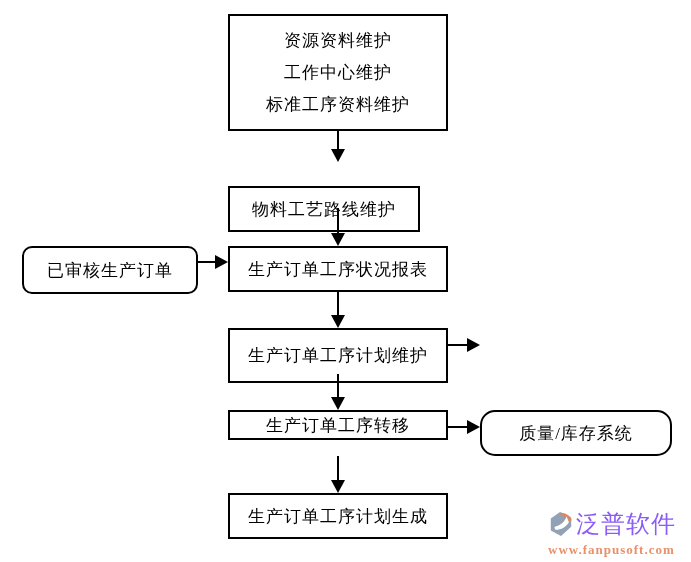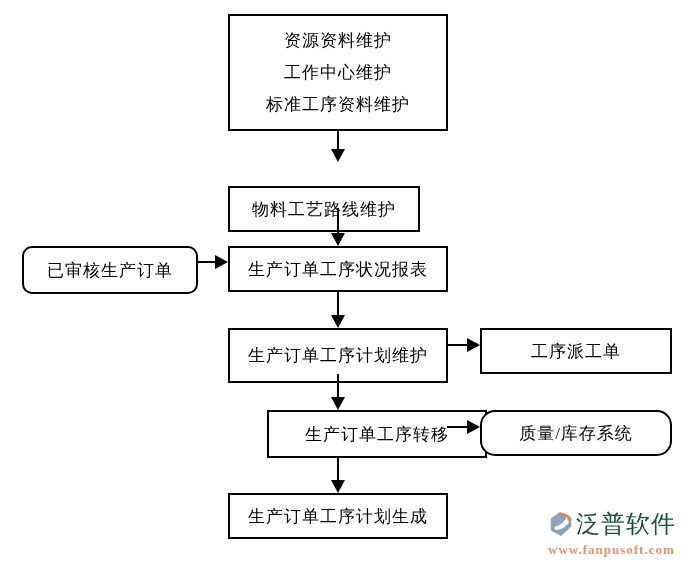--- a/index.html
+++ b/index.html
@@ -31,21 +31,21 @@
   .node .line { display: block; }
   .node.multi { row-gap: 15px; }
 
   
   .n-master   { left: 228px; top: 14px;  width: 220px; height: 117px; }
   .n-routing  { left: 228px; top: 162px; width: 192px; height: 46px; margin-top: 24px; }
   .n-approved { left: 22px;  top: 246px; width: 176px; height: 48px; border-radius: 10px; }
   .n-generate { left: 228px; top: 246px; width: 220px; height: 46px; }
   .n-maintain { left: 228px; top: 328px; width: 220px; height: 55px; }
   .n-dispatch { left: 480px; top: 328px; width: 192px; height: 46px; }
-  .n-transfer { left: 228px; top: 410px; width: 220px; height: 48px; margin-left: 39px; }
+  .n-transfer { left: 228px; top: 410px; width: 220px; height: 30px; }
   .n-quality  { left: 480px; top: 410px; width: 192px; height: 46px; border-radius: 15px; }
   .n-report   { left: 228px; top: 493px; width: 220px; height: 46px; }
 
   
   .vline { position: absolute; width: 2px; background: #000000; left: 337px; }
   .hline { position: absolute; height: 2px; background: #000000; }
 
   
   .head-down {
     position: absolute; width: 0; height: 0; left: 331px;
@@ -78,21 +78,21 @@
   
   .logo {
     position: absolute;
     left: 548px; top: 508px;
     width: 143px; height: 52px;
   }
   .logo-row { display: flex; align-items: center; }
   .logo-icon { width: 26px; height: 26px; flex: 0 0 26px; margin-right: 2px; }
   .logo-brand {
     font-size: 24px;
-    color: #14532d;
+    color: #8b5cf6;
     letter-spacing: 1px;
     white-space: nowrap;
     font-family: Liberation Serif, serif;
   }
   .logo-url {
     font-size: 13px;
     font-weight: bold;
     color: #e8916b;
     letter-spacing: 1px;
     margin-top: 2px;
@@ -120,23 +120,20 @@
   </div>
 
   <div class="node n-generate">
     <span class="line">生产订单工序状况报表</span>
   </div>
 
   <div class="node n-maintain">
     <span class="line">生产订单工序计划维护</span>
   </div>
 
-  <div class="node n-dispatch">
-    <span class="line">工序派工单</span>
-  </div>
 
   <div class="node n-transfer">
     <span class="line">生产订单工序转移</span>
   </div>
 
   <div class="node n-quality">
     <span class="line">质量/库存系统</span>
   </div>
 
   <div class="node n-report">

